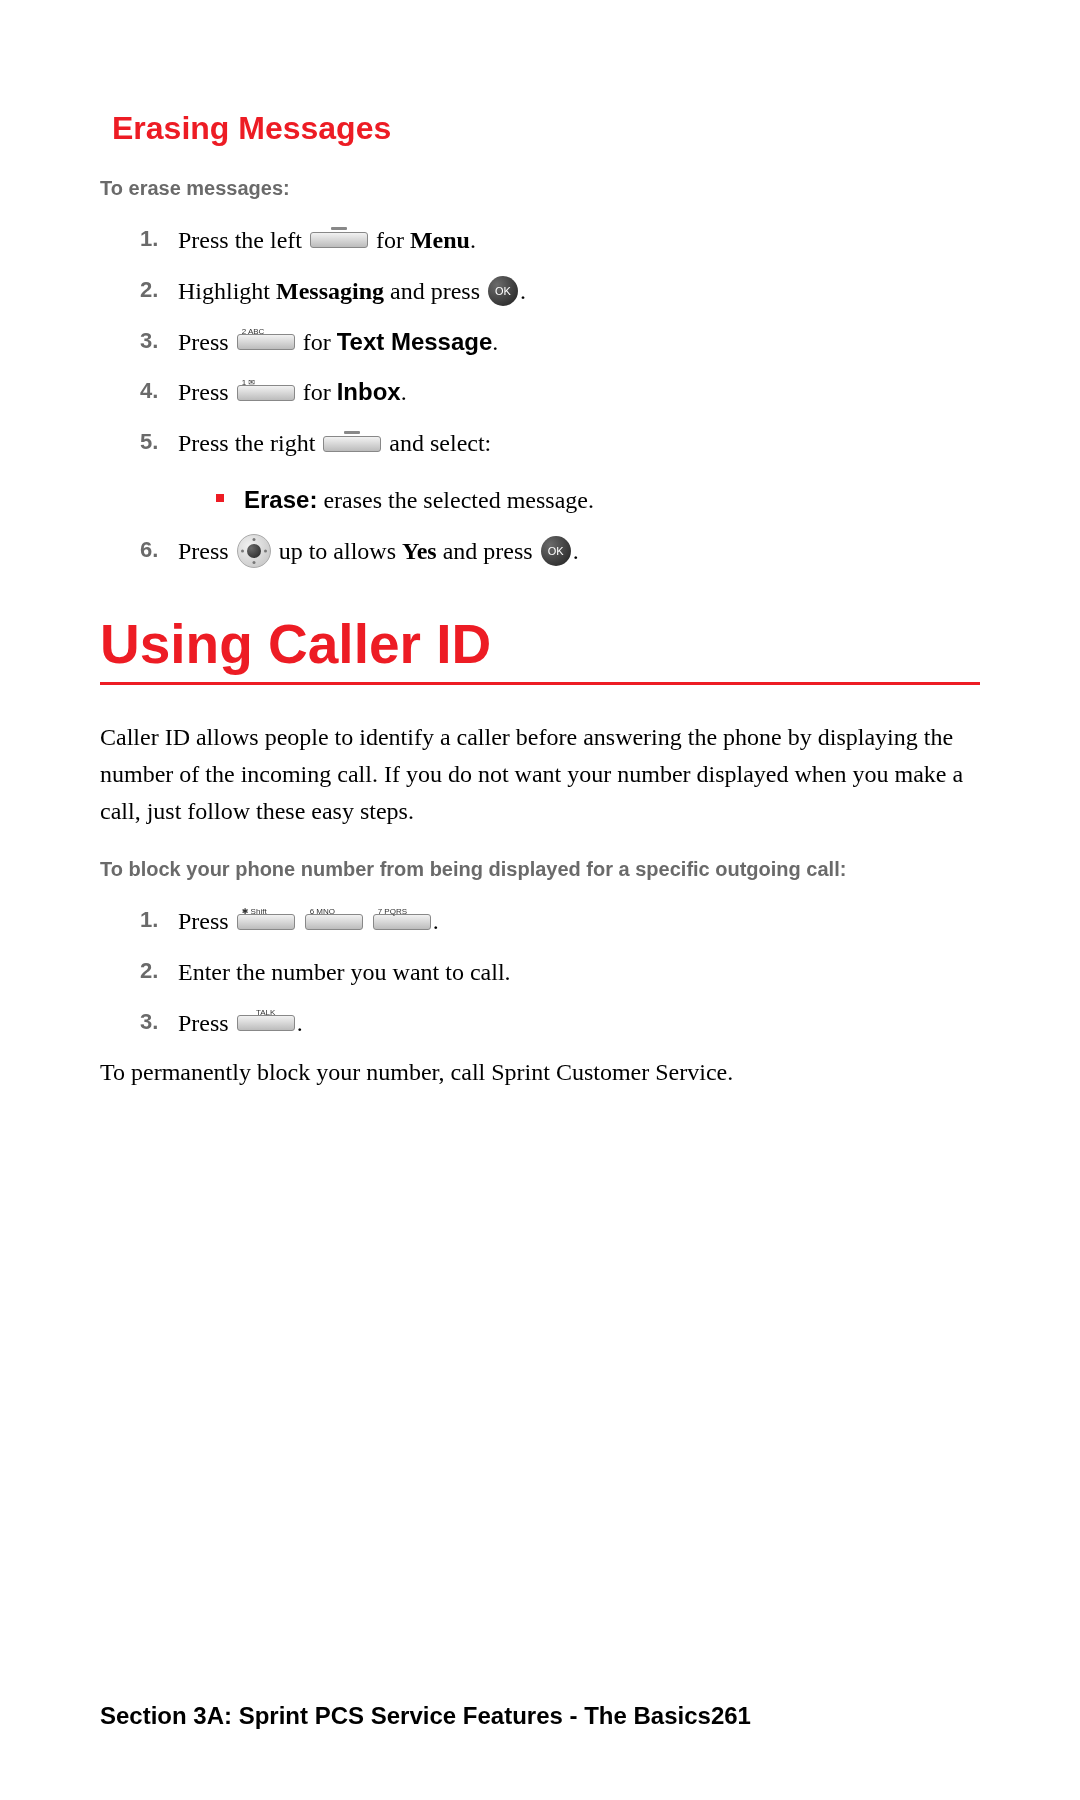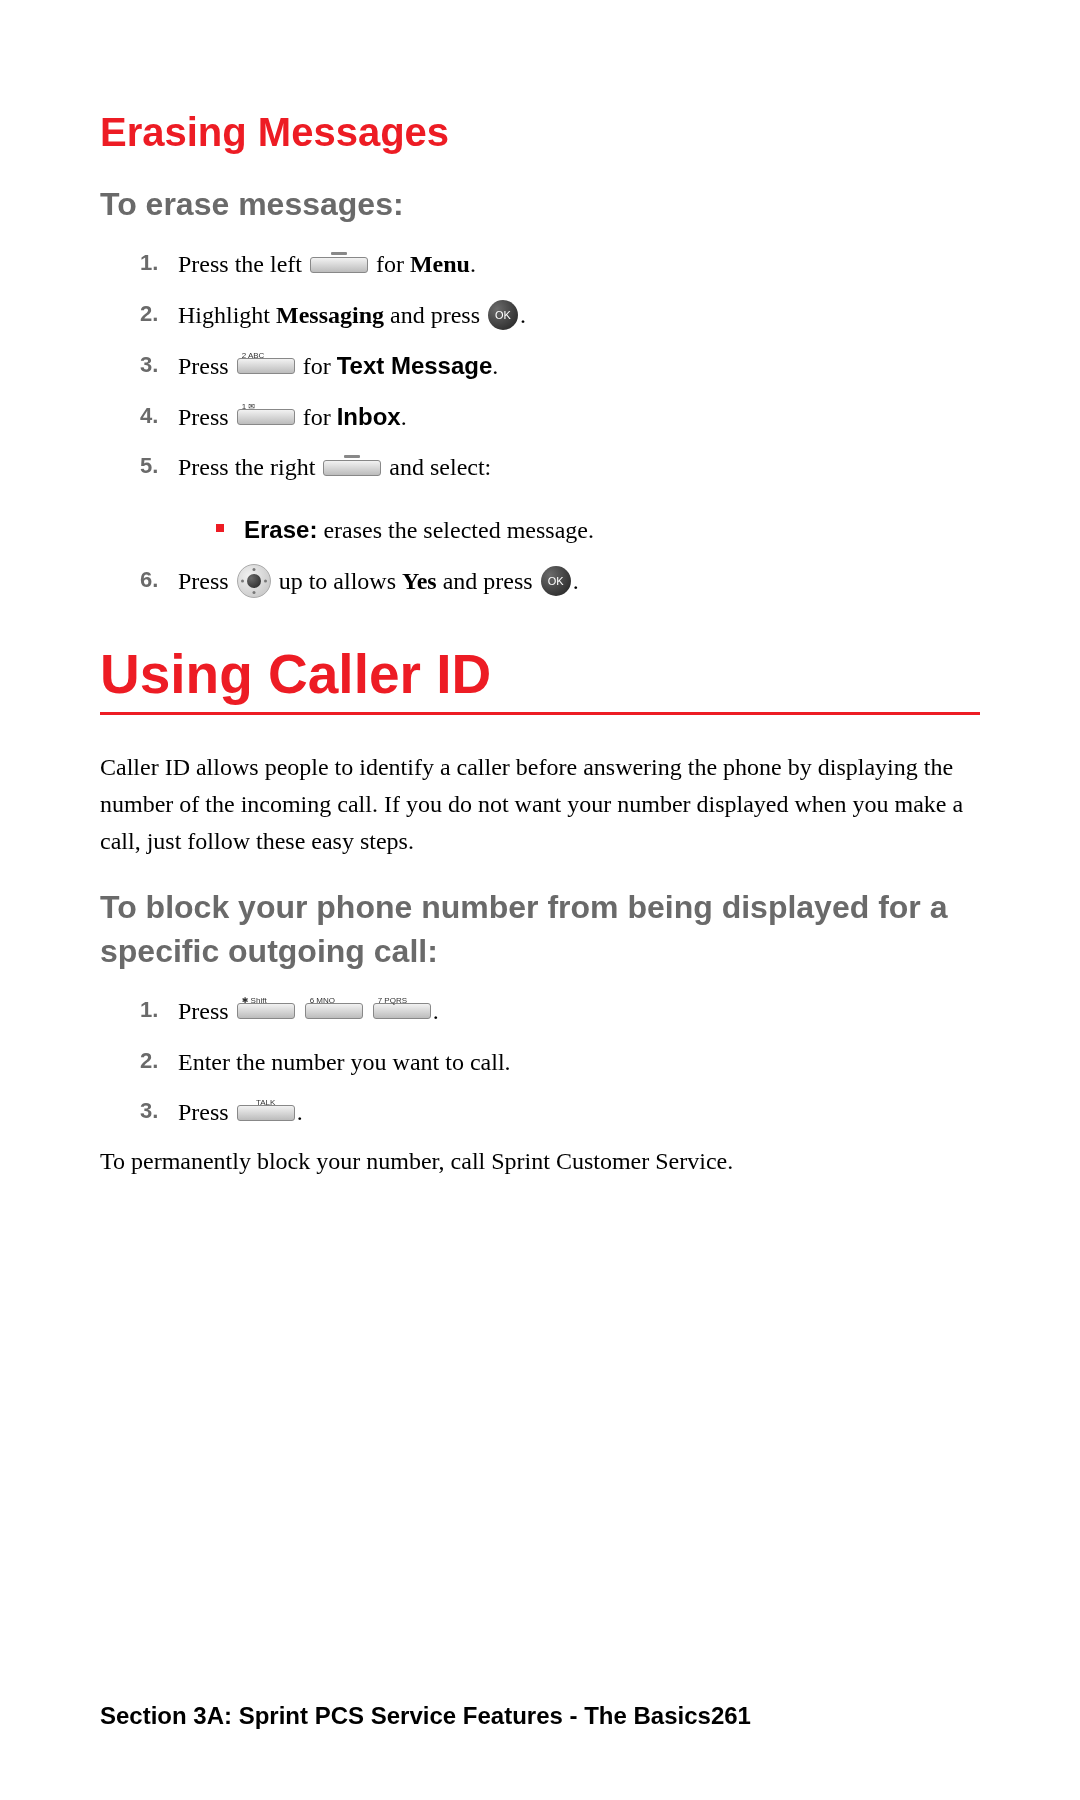--- a/index.html
+++ b/index.html
@@ -9,41 +9,42 @@
     background: #fff;
     font-family: Georgia, 'Times New Roman', serif;
     color: #000;
     position: relative;
     padding: 110px 100px 0 100px;
   }
   .section-heading {
     font-family: Arial, Helvetica, sans-serif;
     font-weight: bold;
     color: #ed1c24;
-    font-size: 40px;
+    font-size: 32px;
     margin-bottom: 28px;
+    margin-left: 12px;
   }
   .main-heading {
     font-family: Arial, Helvetica, sans-serif;
     font-weight: bold;
     color: #ed1c24;
     font-size: 55px;
     margin-top: 40px;
     margin-bottom: 6px;
   }
   .heading-rule {
     border: none;
     border-top: 3px solid #ed1c24;
     margin-bottom: 34px;
   }
   .subheading {
     font-family: Arial, Helvetica, sans-serif;
     font-weight: bold;
     color: #6a6a6a;
-    font-size: 32px;
+    font-size: 20px;
     margin-bottom: 18px;
     line-height: 1.35;
   }
   ol {
     list-style: none;
     counter-reset: item;
     margin-left: 40px;
     margin-bottom: 10px;
   }
   ol > li {
@@ -61,21 +62,21 @@
     font-family: Arial, Helvetica, sans-serif;
     font-weight: bold;
     color: #6a6a6a;
     font-size: 22px;
   }
   .serif-bold { font-weight: bold; }
   .sans-bold { font-family: Arial, Helvetica, sans-serif; font-weight: bold; }
   .bullet-list {
     list-style: none;
     margin-left: 38px;
-    margin-top: 22px;
+    margin-top: 16px;
   }
   .bullet-list li {
     position: relative;
     padding-left: 28px;
     font-size: 24px;
     line-height: 1.7;
     margin-bottom: 6px;
   }
   .bullet-list li::before {
     content: "";

